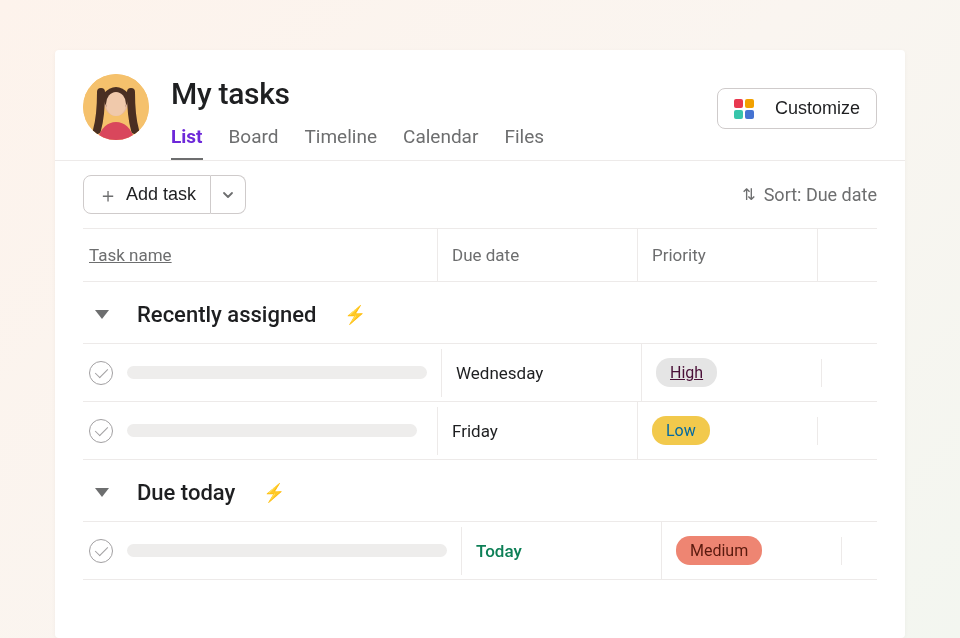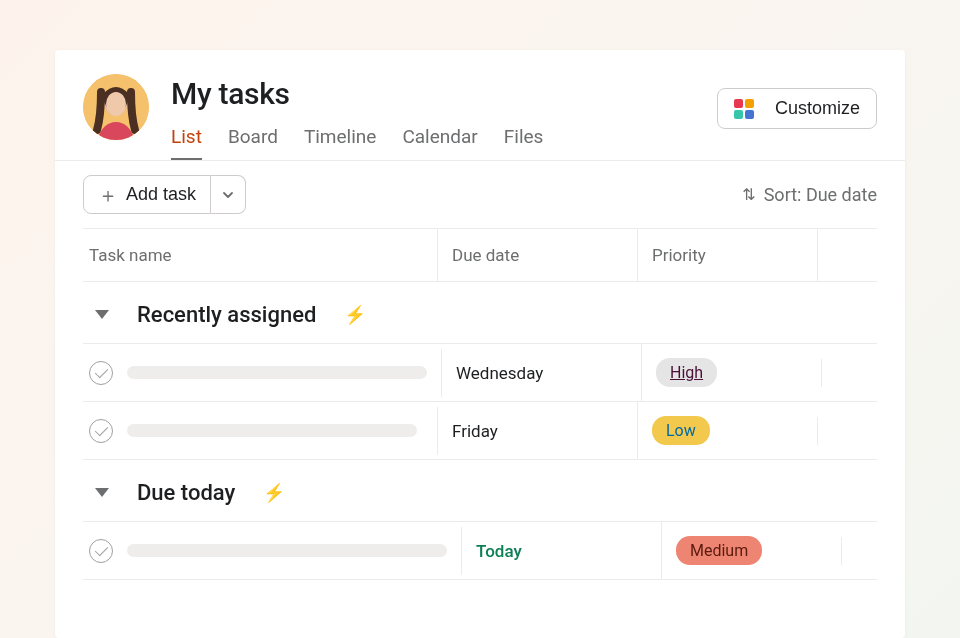--- a/index.html
+++ b/index.html
@@ -33,21 +33,21 @@
     position: relative;
     overflow: hidden;
   }
   .avatar svg { width: 100%; height: 100%; }
   .title-block { flex: 1; }
   .page-title { font-size: 30px; font-weight: 500; color: #1e1f21; letter-spacing: -0.3px; margin-top: 2px;}
   .tabs { display: flex; gap: 26px; margin-top: 14px; }
   .tab {
     font-size: 19px; color: #6d6e6f; cursor: pointer; padding-bottom: 10px;
   }
-  .tab.active { color: #c2410c; font-weight: 400; border-bottom: 2px solid #6d6e6f; }
+  .tab.active { color: #6d28d9; font-weight: 700; border-bottom: 2px solid #6d6e6f; }
   .customize-btn {
     position: absolute; right: 28px; top: 38px;
     display: flex; align-items: center; gap: 21px;
     border: 1px solid #cfcbcb; border-radius: 8px;
     padding: 9px 16px; font-size: 18px; color: #1e1f21;
     background: #fff; cursor: pointer;
   }
   .customize-icon { display: grid; grid-template-columns: 9px 9px; grid-template-rows: 9px 9px; gap: 2px; }
   .customize-icon span { width: 9px; height: 9px; border-radius: 2px; }
   .divider-top { border-top: 1px solid #edeae9; margin-top: 0px; }
@@ -72,21 +72,21 @@
     display: grid;
     grid-template-columns: 1fr 200px 180px 60px;
     border-top: 1px solid #edeae9;
     border-bottom: 1px solid #edeae9;
     margin: 0 28px;
   }
   .th {
     font-size: 17px; color: #6d6e6f; padding: 16px 14px;
     border-left: 1px solid #edeae9;
   }
-  .th:first-child { border-left: none; padding-left: 6px;}
+  .th:first-child { border-left: none; padding-left: 6px; text-decoration: underline;}
   .section-header {
     display:flex; align-items:center; gap:28px;
     padding: 20px 28px 16px 40px;
   }
   .caret-down {
     width:0; height:0; border-left:7px solid transparent; border-right:7px solid transparent;
     border-top:9px solid #6d6e6f; cursor:pointer;
   }
   .section-title { font-size:22px; font-weight:500; color:#1e1f21; }
   .bolt { color:#f5a623; font-size:18px; }

